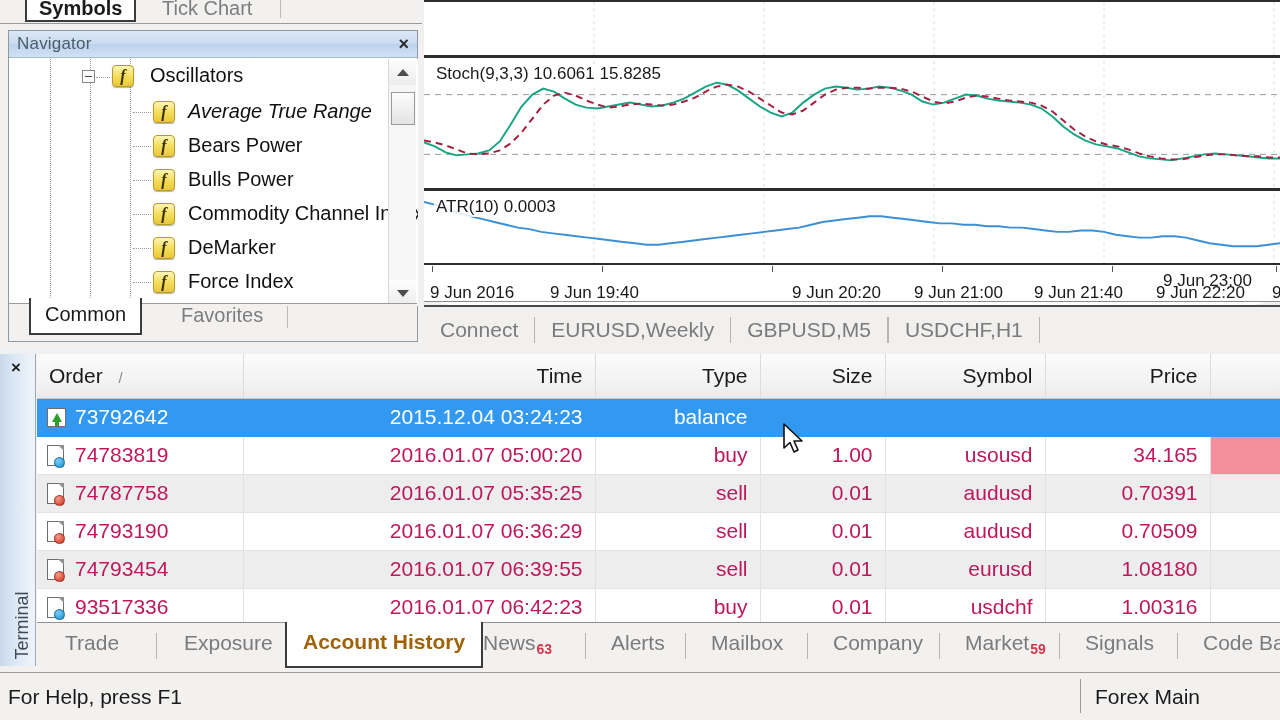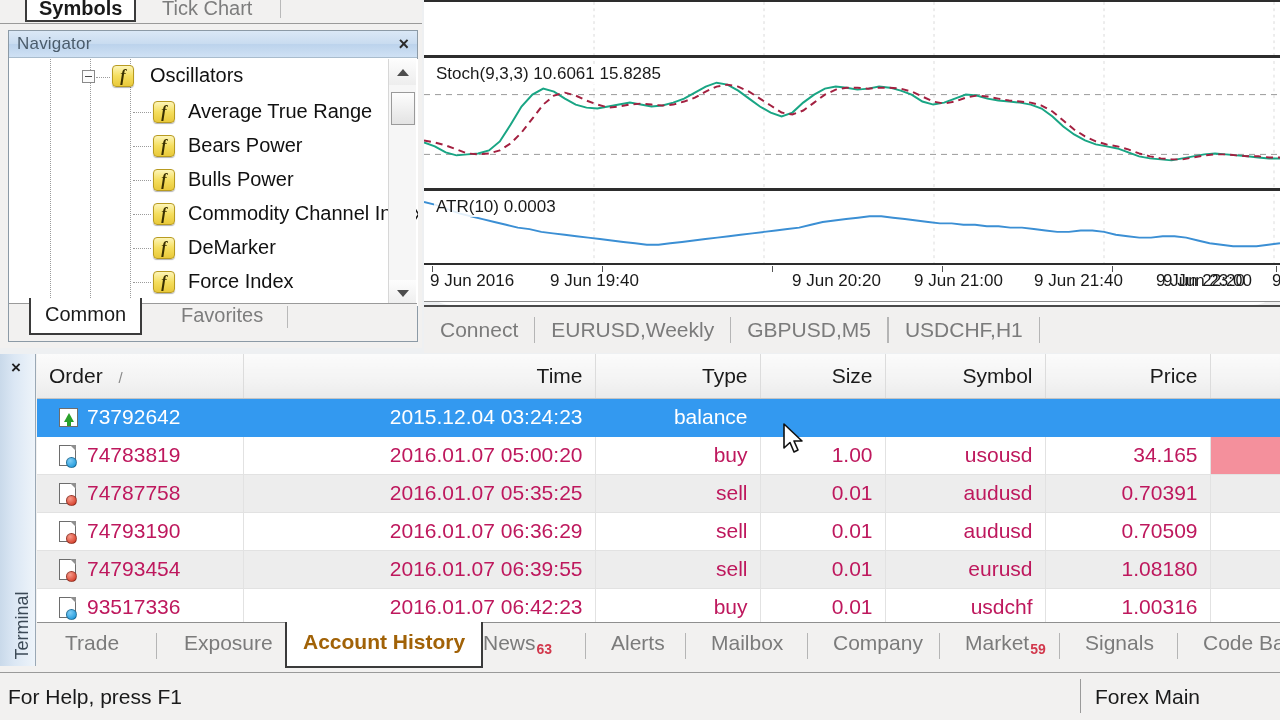--- a/index.html
+++ b/index.html
@@ -130,21 +130,21 @@
   .pane-label {
     position: absolute; left: 10px; top: 3px; font-size: 17px; color: #1a1a1a;
     background: rgba(255,255,255,.85); padding: 0 2px; z-index: 5; white-space: nowrap;
   }
   .pane-svg { position: absolute; left: 0; top: 0; width: 100%; height: 100%; }
   #time-axis {
     position: absolute; left: 0; top: 266px; width: 856px; height: 36px;
     background: #ffffff; border-bottom: 1px solid #8d8d8d;
   }
   .time-tick {
-    position: absolute; top: 5px; font-size: 17px; color: #1a1a1a; white-space: nowrap;
+    position: absolute; top: 17px; font-size: 17px; color: #1a1a1a; white-space: nowrap;
   }
   .time-tick-mark { position: absolute; top: 0; width: 1px; height: 6px; background: #555; }
 
   
   #profile-bar {
     position: absolute; left: 424px; top: 305px; width: 856px; height: 48px;
     background: #f1f0ef; border-top: 2px solid #4a4a4a;
     display: flex; align-items: center;
   }
   .pb-item {
@@ -182,21 +182,21 @@
     background: linear-gradient(to bottom,#fbfbfb 0%, #f3f3f3 60%, #ebebeb 100%);
     border-right: 1px solid #dcdcdc; border-bottom: 1px solid #c4c4c4;
     text-align: right; padding: 0 12px; white-space: nowrap;
   }
   table.hist th.left { text-align: left; }
   table.hist td {
     height: 38px; font-size: 21px; color: #be185d;
     border-right: 1px solid #e2e2e2; border-bottom: 1px solid #e2e2e2;
     text-align: right; padding: 0 12px; white-space: nowrap;
   }
-  table.hist td.left { text-align: left; padding-left: 22px; }
+  table.hist td.left { text-align: left; padding-left: 10px; }
   tr.sel td { background: #3399f0 !important; color: #ffffff !important; border-right-color:#3399f0; border-bottom-color:#3399f0;}
   tr.odd td { background: #ffffff; }
   tr.even td { background: #ededed; }
   td.profit-red { background: #f4909c !important; }
   .row-icon {
     display: inline-block; position: relative; width: 20px; height: 22px;
     vertical-align: -5px; margin-right: 8px;
   }
   .doc-ico {
     position: absolute; left: 0; top: 0; width: 17px; height: 21px;
@@ -286,21 +286,21 @@
         <div class="tree-row" style="height:36px;">
           <div class="expander" style="left:72px; top:11px;"></div>
           <div class="dash-h" style="left:86px; top:18px; width:14px;"></div>
           <div class="fx-icon" style="left:102px; top:6px;">f</div>
           <div class="tree-label" style="left:140px; top:5px;">Oscillators</div>
         </div>
 
         <div class="tree-row">
           <div class="dash-h" style="left:123px; top:17px; width:18px;"></div>
           <div class="fx-icon" style="left:143px; top:6px;">f</div>
-          <div class="tree-label" style="left:178px; top:5px;">Average True Range</div>
+          <div class="tree-label" style="left:178px; top:5px;font-style:italic;">Average True Range</div>
         </div>
         <div class="tree-row">
           <div class="dash-h" style="left:123px; top:17px; width:18px;"></div>
           <div class="fx-icon" style="left:143px; top:6px;">f</div>
           <div class="tree-label" style="left:178px; top:5px;">Bears Power</div>
         </div>
         <div class="tree-row">
           <div class="dash-h" style="left:123px; top:17px; width:18px;"></div>
           <div class="fx-icon" style="left:143px; top:6px;">f</div>
           <div class="tree-label" style="left:178px; top:5px;">Bulls Power</div>

